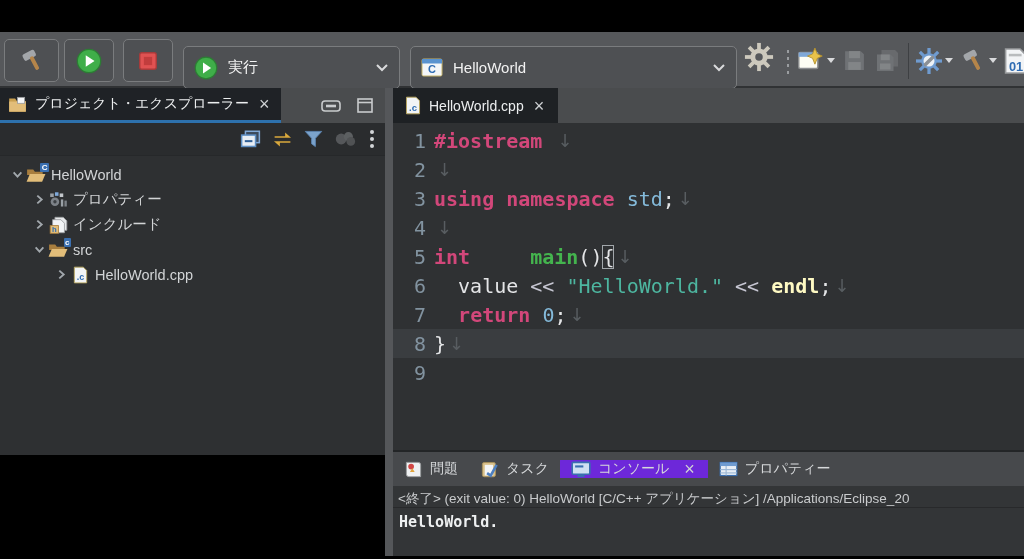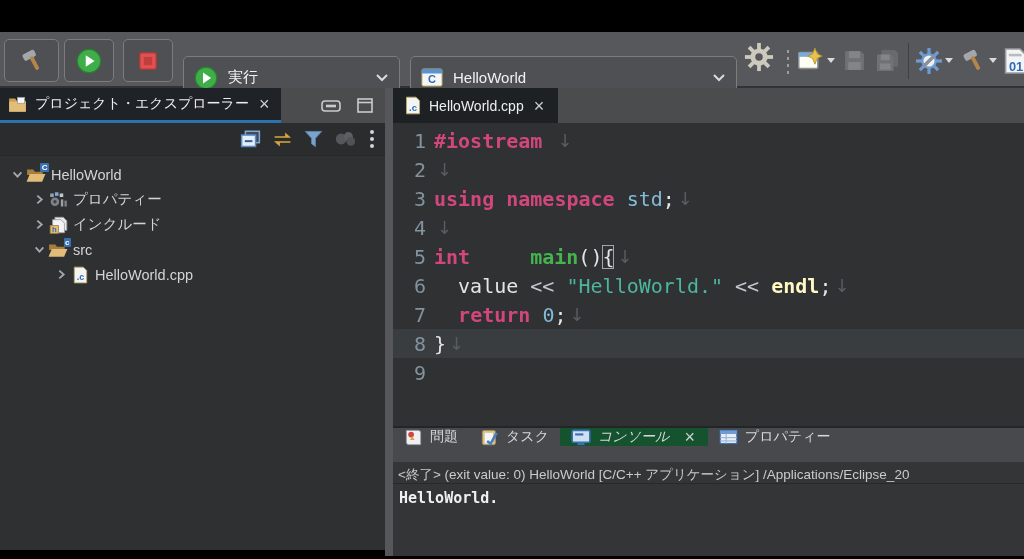--- a/index.html
+++ b/index.html
@@ -6,38 +6,38 @@
   html,body { background:#000; }
   body { font-family:"Liberation Sans", sans-serif; }
   .screen { position:relative; width:1024px; height:559px; background:#000; overflow:hidden; }
 
   
   .toolbar { position:absolute; left:0; top:32px; width:1024px; height:56px;
              background:#56585b; border-bottom:2px solid #303234; }
   .tbtn { position:absolute; top:7px; height:43px; background:#4e5053;
           border:1px solid #7a7c7e; border-radius:5px;
           display:flex; align-items:center; justify-content:center; cursor:default; }
-  .combo { position:absolute; top:24px; height:43px; background:#4e5053;
+  .combo { position:absolute; top:14px; height:43px; background:#4e5053;
            border:1px solid #7a7c7e; border-radius:5px;
            display:flex; align-items:center; padding:0 10px; gap:10px; }
   .combo .lbl { color:#f2f2f2; font-size:15px; }
   .combo .spacer { flex:1; }
   .rgroup { position:absolute; left:786px; top:7px; height:43px;
             display:flex; align-items:center; gap:7px; }
   .vdots { width:4px; height:26px;
            background-image:radial-gradient(circle, #9a9da0 1.2px, transparent 1.4px);
            background-size:4px 7px; background-repeat:repeat-y; }
   .tsep { width:1px; height:36px; background:#3e4043; }
   .disabled { opacity:.45; }
   .drop-arrow { width:0; height:0; border-left:4px solid transparent;
                 border-right:4px solid transparent; border-top:5px solid #d9dadc; }
 
   
   .main { position:absolute; left:0; top:88px; width:1024px; height:468px; display:flex; }
-  .left-panel { width:385px; height:462px; background:#2e3032; display:flex; flex-direction:column; }
+  .left-panel { width:385px; height:367px; background:#2e3032; display:flex; flex-direction:column; }
   .vsash { width:8px; height:468px; background:#55575a; }
   .right-col { width:631px; height:468px; display:flex; flex-direction:column; background:#2f3133; }
 
   
   .tabbar { height:35px; background:#4a4c4e; display:flex; align-items:stretch; }
   .ptab { display:flex; align-items:center; gap:8px; padding:0 10px 0 8px;
           background:#1f2226; border-bottom:3px solid #2d71ad; color:#eceeef; font-size:14px; }
   .etab { display:flex; align-items:center; gap:8px; padding:0 12px;
           background:#1e2124; color:#eceeef; font-size:14px; }
   .closex { color:#cfd2d4; font-size:18px; line-height:18px; padding:0 2px; }
@@ -69,24 +69,24 @@
   .tok-endl { color:#fef9c3; font-weight:bold; }
   .tok-str { color:#4db6a0; }
   .tok-num { color:#84bada; }
   .tok-pl { color:#e4e5e7; }
   .tok-op { color:#c6c6d2; }
   .tok-brace { color:#e4e5e7; outline:1px solid #a2a7ab; outline-offset:-1px; }
   .nlmark { color:#585d61; font-size:18px; padding-left:3px; font-family:"DejaVu Sans", sans-serif; }
 
   
   .bottom-panel { border-top:2px solid #232527; }
-  .btabbar { height:34px; background:#47494c; display:flex; align-items:flex-start; }
+  .btabbar { height:34px; background:#47494c; display:flex; align-items:center; }
   .btab { display:flex; align-items:center; gap:7px; padding:0 11px; color:#d6d8da; font-size:14px; }
-  .btab.active { background:#14532d;font-style:italic; }
-  .console { height:94px; background:#333537; }
+  .btab.active { background:#6d28d9; }
+  .console { height:70px; background:#333537; }
   .console-title { height:22px; font-size:13.5px; color:#c9cbcd; padding:4px 2px 0 5px;
                    white-space:nowrap; overflow:hidden; border-bottom:1px solid #28292b; }
   .console-out { font-family:"DejaVu Sans Mono", monospace; font-size:15px; font-weight:bold;
                  color:#eef0f1; padding:5px 6px; white-space:pre; }
 
   .bottom-strip { position:absolute; left:0; top:556px; width:1024px; height:3px; background:#000; }
   svg { display:block; }
 </style>
 </head>
 <body>

